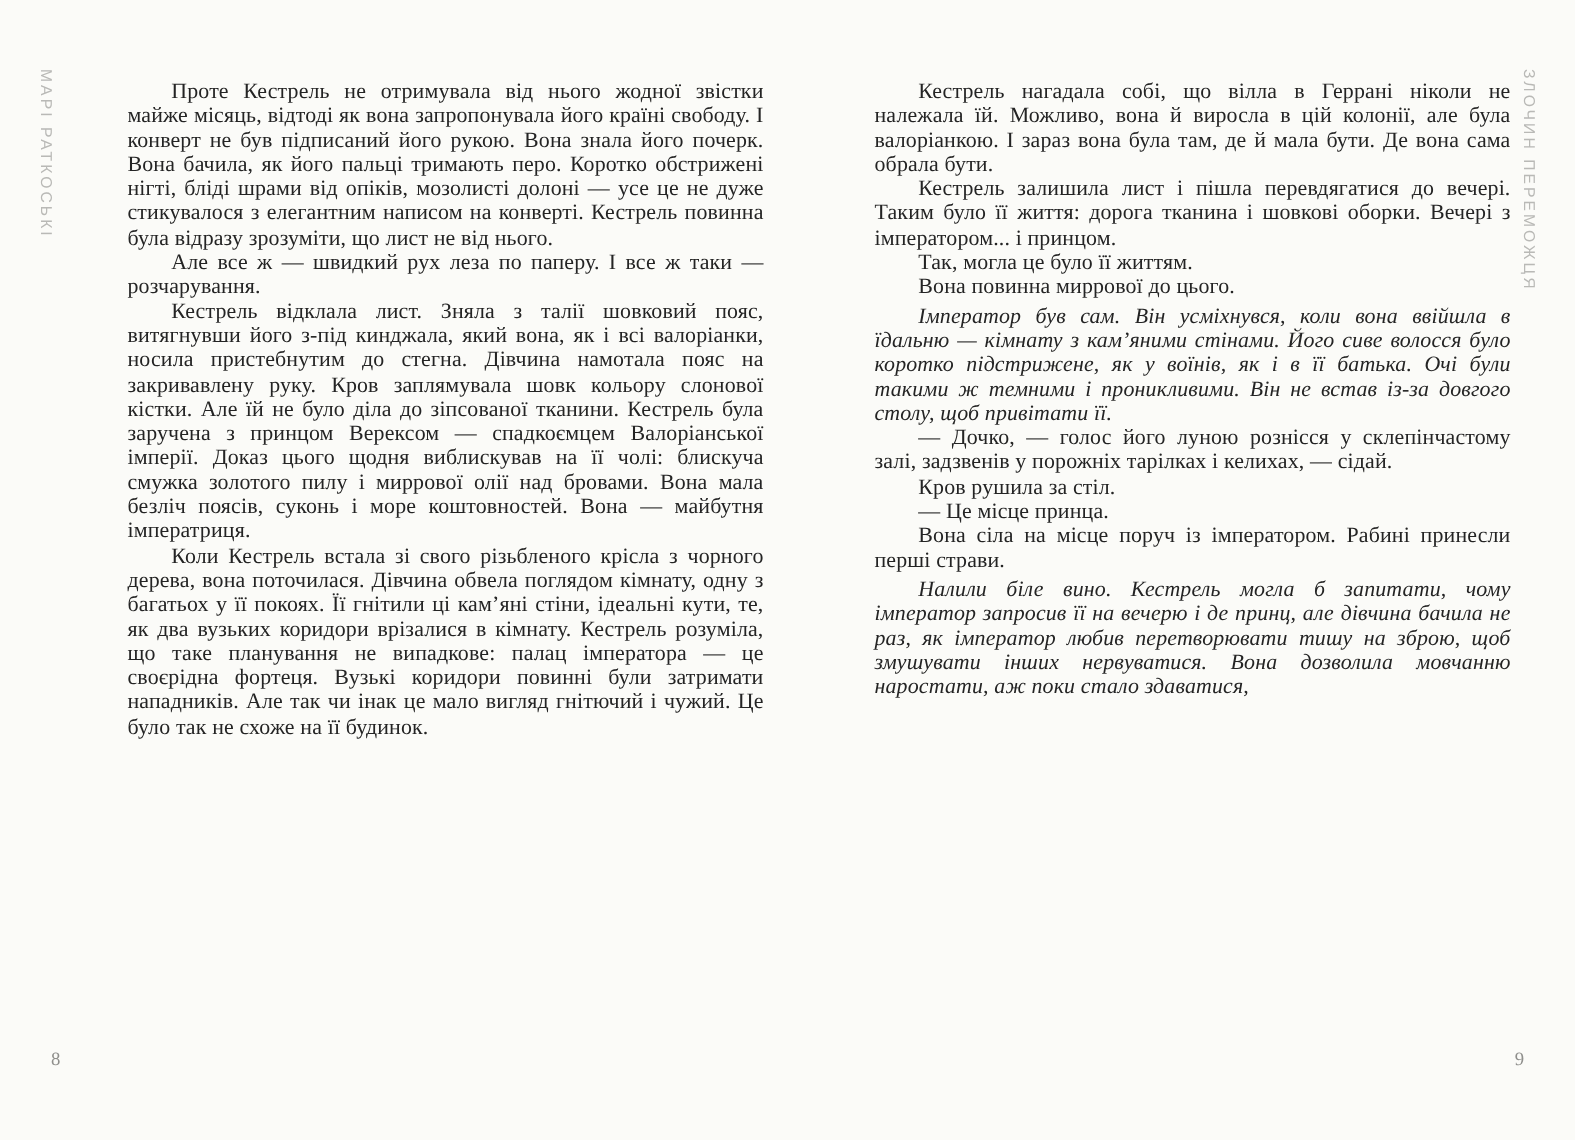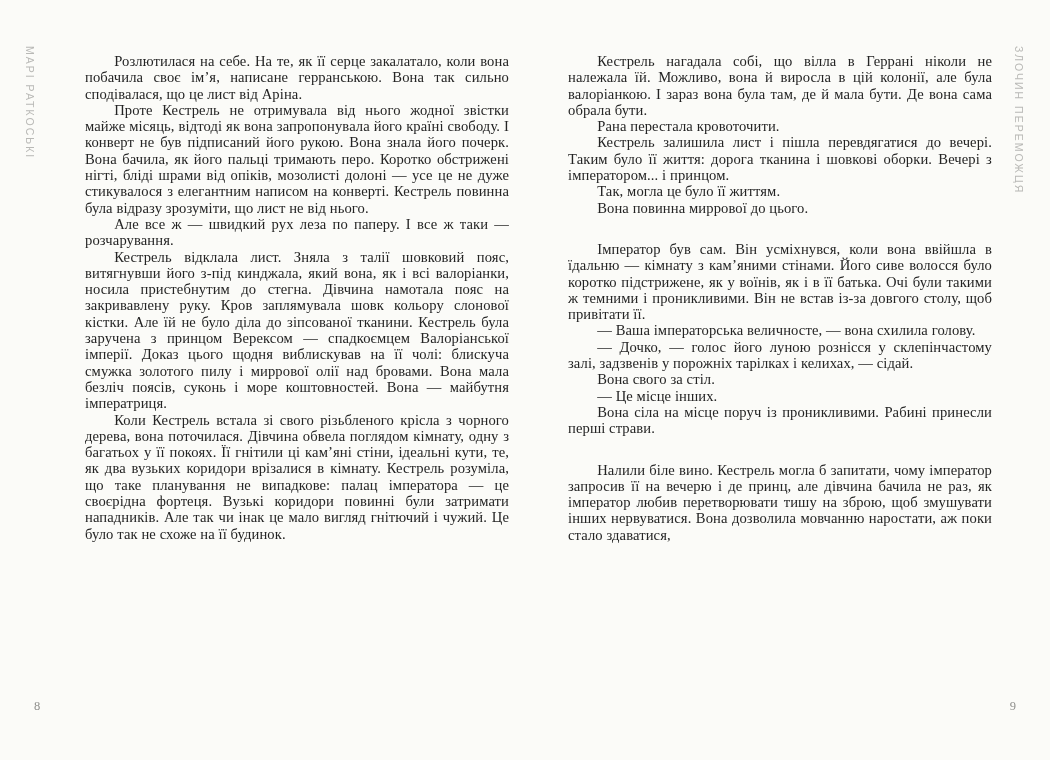--- a/index.html
+++ b/index.html
@@ -19,27 +19,28 @@
   .text-column {
     position: absolute;
     top: 53px;
     width: 424px;
     font-size: 14.6px;
     line-height: 16.3px;
     text-align: justify;
     letter-spacing: 0.1px;
   }
   .text-column.left  { left: 85px; }
-  .text-column.right { left: 568px; }
+  .text-column.right { left: 583px; }
   .text-column p {
     margin: 0;
     text-indent: 2em;
   }
   .text-column p.scene-break {
-    margin-top: 25px;
+    margin-top: 3px;
+    font-style: italic;
   }
   .side-label {
     position: absolute;
     top: 46px;
     writing-mode: vertical-rl;
     font-family: "Liberation Sans", sans-serif;
     font-size: 10.5px;
     letter-spacing: 2px;
     color: #b9b9b6;
     text-transform: uppercase;
@@ -60,39 +61,36 @@
 </head>
 <body>
 
 <div class="spread">
 
   <div class="side-label left">МАРІ РАТКОСЬКІ</div>
 
   <div class="side-label right">ЗЛОЧИН ПЕРЕМОЖЦЯ</div>
 
   <div class="text-column left">
-    <p>Розлютилася на себе. На те, як її серце закалатало, коли вона побачила своє ім’я, написане герранською. Вона так сильно сподівалася, що це лист від Аріна.</p>
     <p>Проте Кестрель не отримувала від нього жодної звістки майже місяць, відтоді як вона запропонувала його країні свободу. І конверт не був підписаний його рукою. Вона знала його почерк. Вона бачила, як його пальці тримають перо. Коротко обстрижені нігті, бліді шрами від опіків, мозолисті долоні — усе це не дуже стикувалося з елегантним написом на конверті. Кестрель повинна була відразу зрозуміти, що лист не від нього.</p>
     <p>Але все ж — швидкий рух леза по паперу. І все ж таки — розчарування.</p>
     <p>Кестрель відклала лист. Зняла з талії шовковий пояс, витягнувши його з-під кинджала, який вона, як і всі валоріанки, носила пристебнутим до стегна. Дівчина намотала пояс на закривавлену руку. Кров заплямувала шовк кольору слонової кістки. Але їй не було діла до зіпсованої тканини. Кестрель була заручена з принцом Верексом — спадкоємцем Валоріанської імперії. Доказ цього щодня виблискував на її чолі: блискуча смужка золотого пилу і миррової олії над бровами. Вона мала безліч поясів, суконь і море коштовностей. Вона — майбутня імператриця.</p>
     <p>Коли Кестрель встала зі свого різьбленого крісла з чорного дерева, вона поточилася. Дівчина обвела поглядом кімнату, одну з багатьох у її покоях. Її гнітили ці кам’яні стіни, ідеальні кути, те, як два вузьких коридори врізалися в кімнату. Кестрель розуміла, що таке планування не випадкове: палац імператора — це своєрідна фортеця. Вузькі коридори повинні були затримати нападників. Але так чи інак це мало вигляд гнітючий і чужий. Це було так не схоже на її будинок.</p>
   </div>
 
   <div class="text-column right">
     <p>Кестрель нагадала собі, що вілла в Геррані ніколи не належала їй. Можливо, вона й виросла в цій колонії, але була валоріанкою. І зараз вона була там, де й мала бути. Де вона сама обрала бути.</p>
-    <p>Рана перестала кровоточити.</p>
     <p>Кестрель залишила лист і пішла перевдягатися до вечері. Таким було її життя: дорога тканина і шовкові оборки. Вечері з імператором... і принцом.</p>
     <p>Так, могла це було її життям.</p>
     <p>Вона повинна миррової до цього.</p>
     <p class="scene-break">Імператор був сам. Він усміхнувся, коли вона ввійшла в їдальню — кімнату з кам’яними стінами. Його сиве волосся було коротко підстрижене, як у воїнів, як і в її батька. Очі були такими ж темними і проникливими. Він не встав із-за довгого столу, щоб привітати її.</p>
-    <p>— Ваша імператорська величносте, — вона схилила голову.</p>
     <p>— Дочко, — голос його луною рознісся у склепінчастому залі, задзвенів у порожніх тарілках і келихах, — сідай.</p>
-    <p>Вона свого за стіл.</p>
-    <p>— Це місце інших.</p>
-    <p>Вона сіла на місце поруч із проникливими. Рабині принесли перші страви.</p>
+    <p>Кров рушила за стіл.</p>
+    <p>— Це місце принца.</p>
+    <p>Вона сіла на місце поруч із імператором. Рабині принесли перші страви.</p>
     <p class="scene-break">Налили біле вино. Кестрель могла б запитати, чому імператор запросив її на вечерю і де принц, але дівчина бачила не раз, як імператор любив перетворювати тишу на зброю, щоб змушувати інших нервуватися. Вона дозволила мовчанню наростати, аж поки стало здаватися,</p>
   </div>
 
   <div class="pageno left">8</div>
 
   <div class="pageno right">9</div>
 
 </div>
 
 </body></html>

